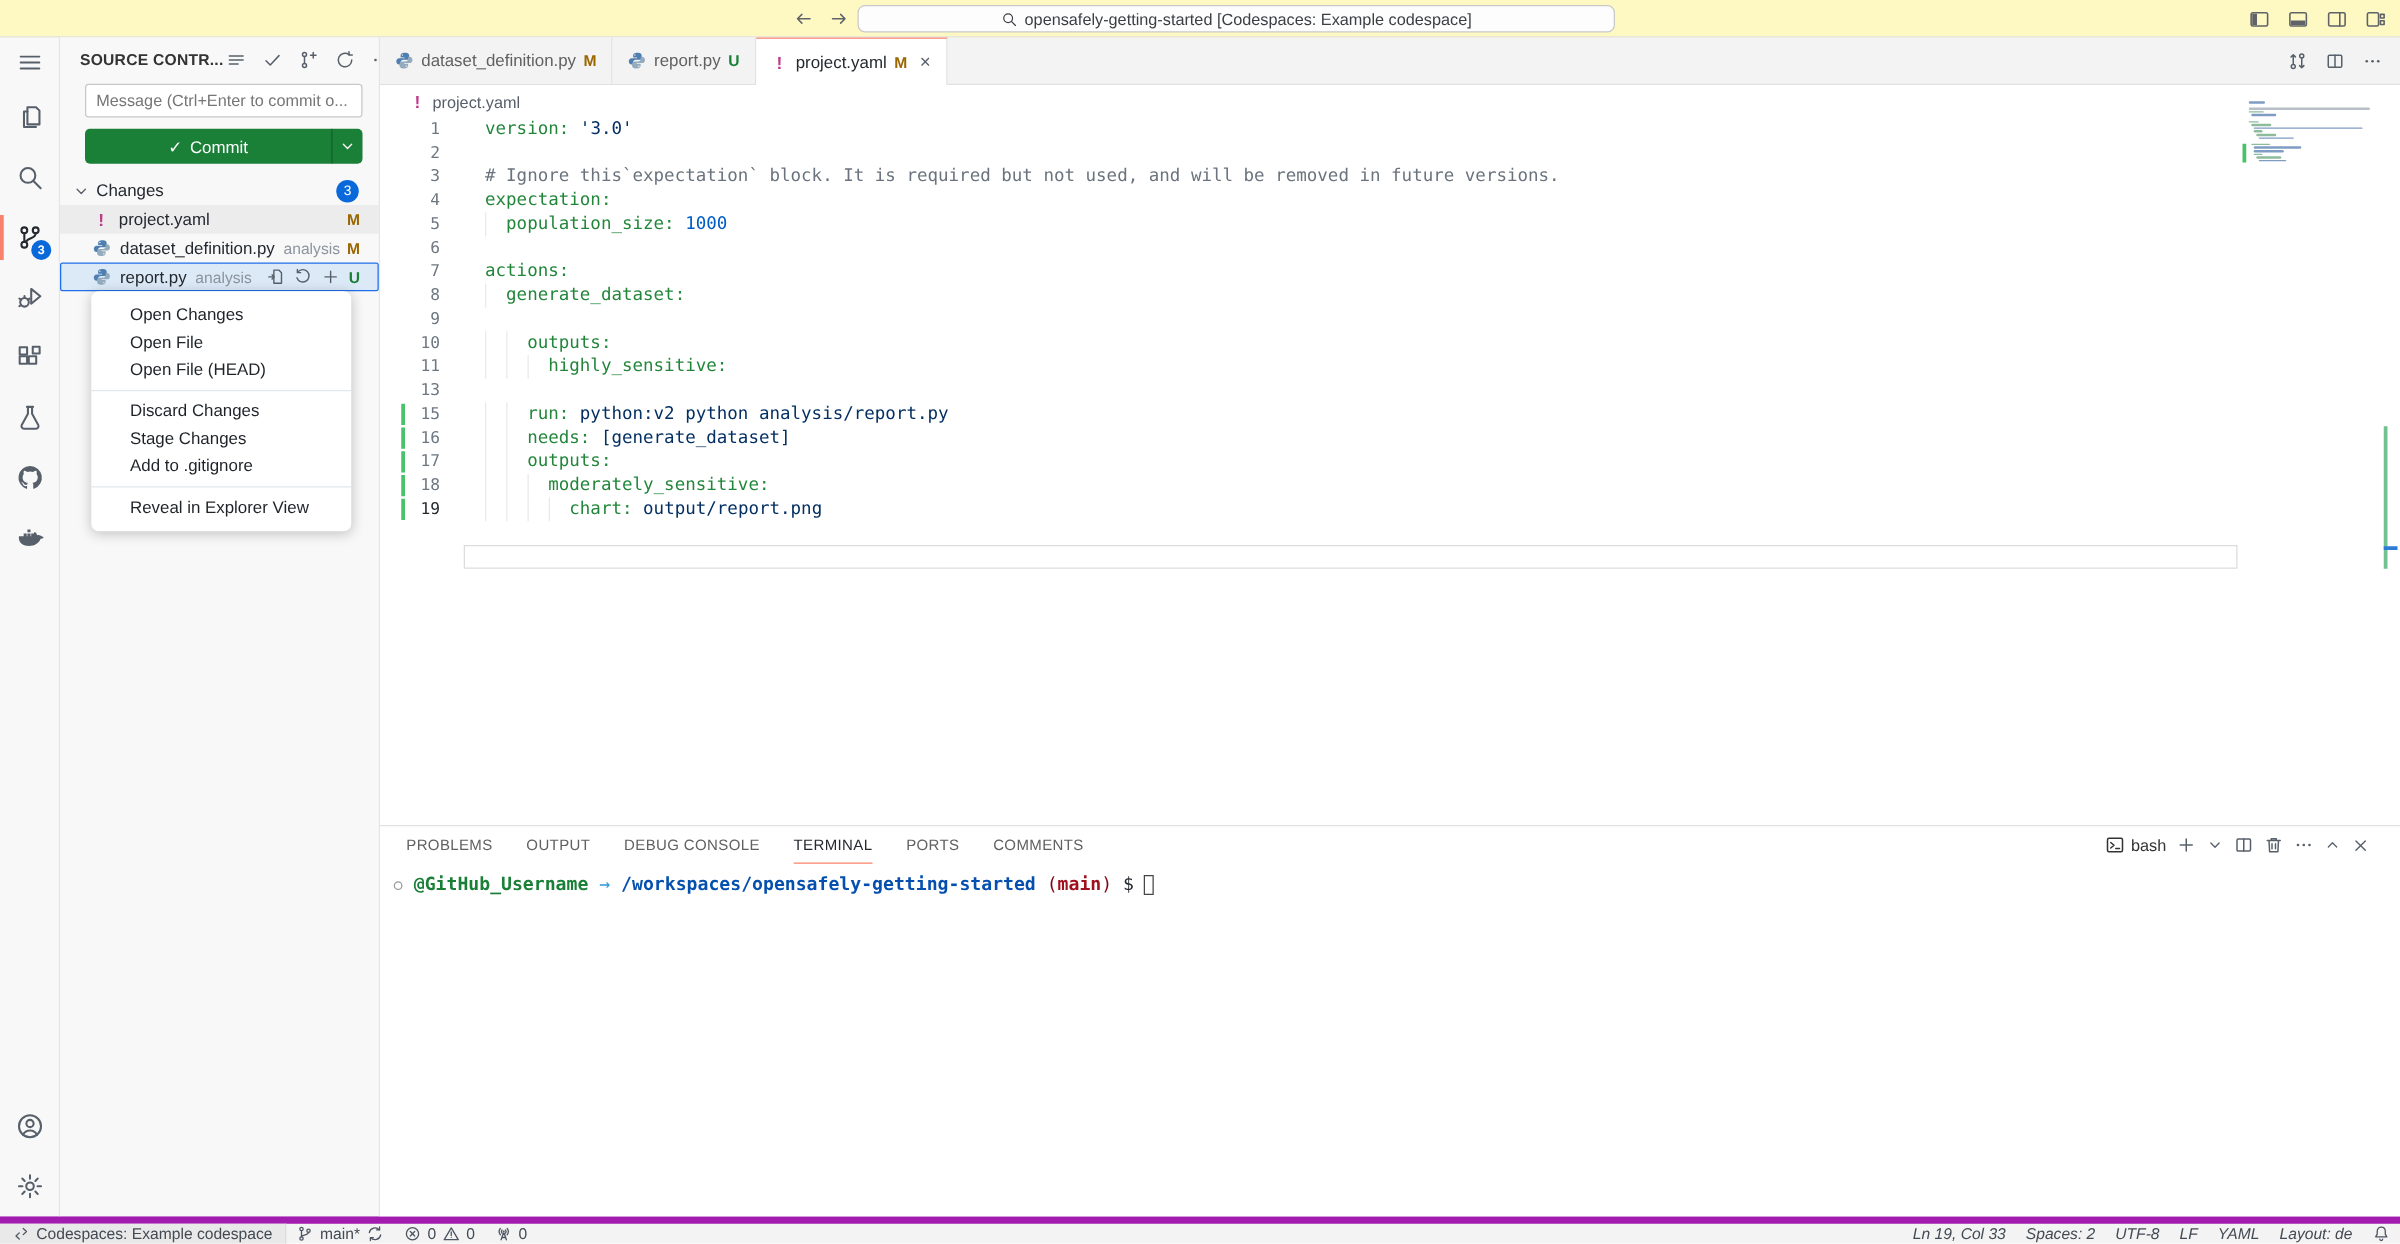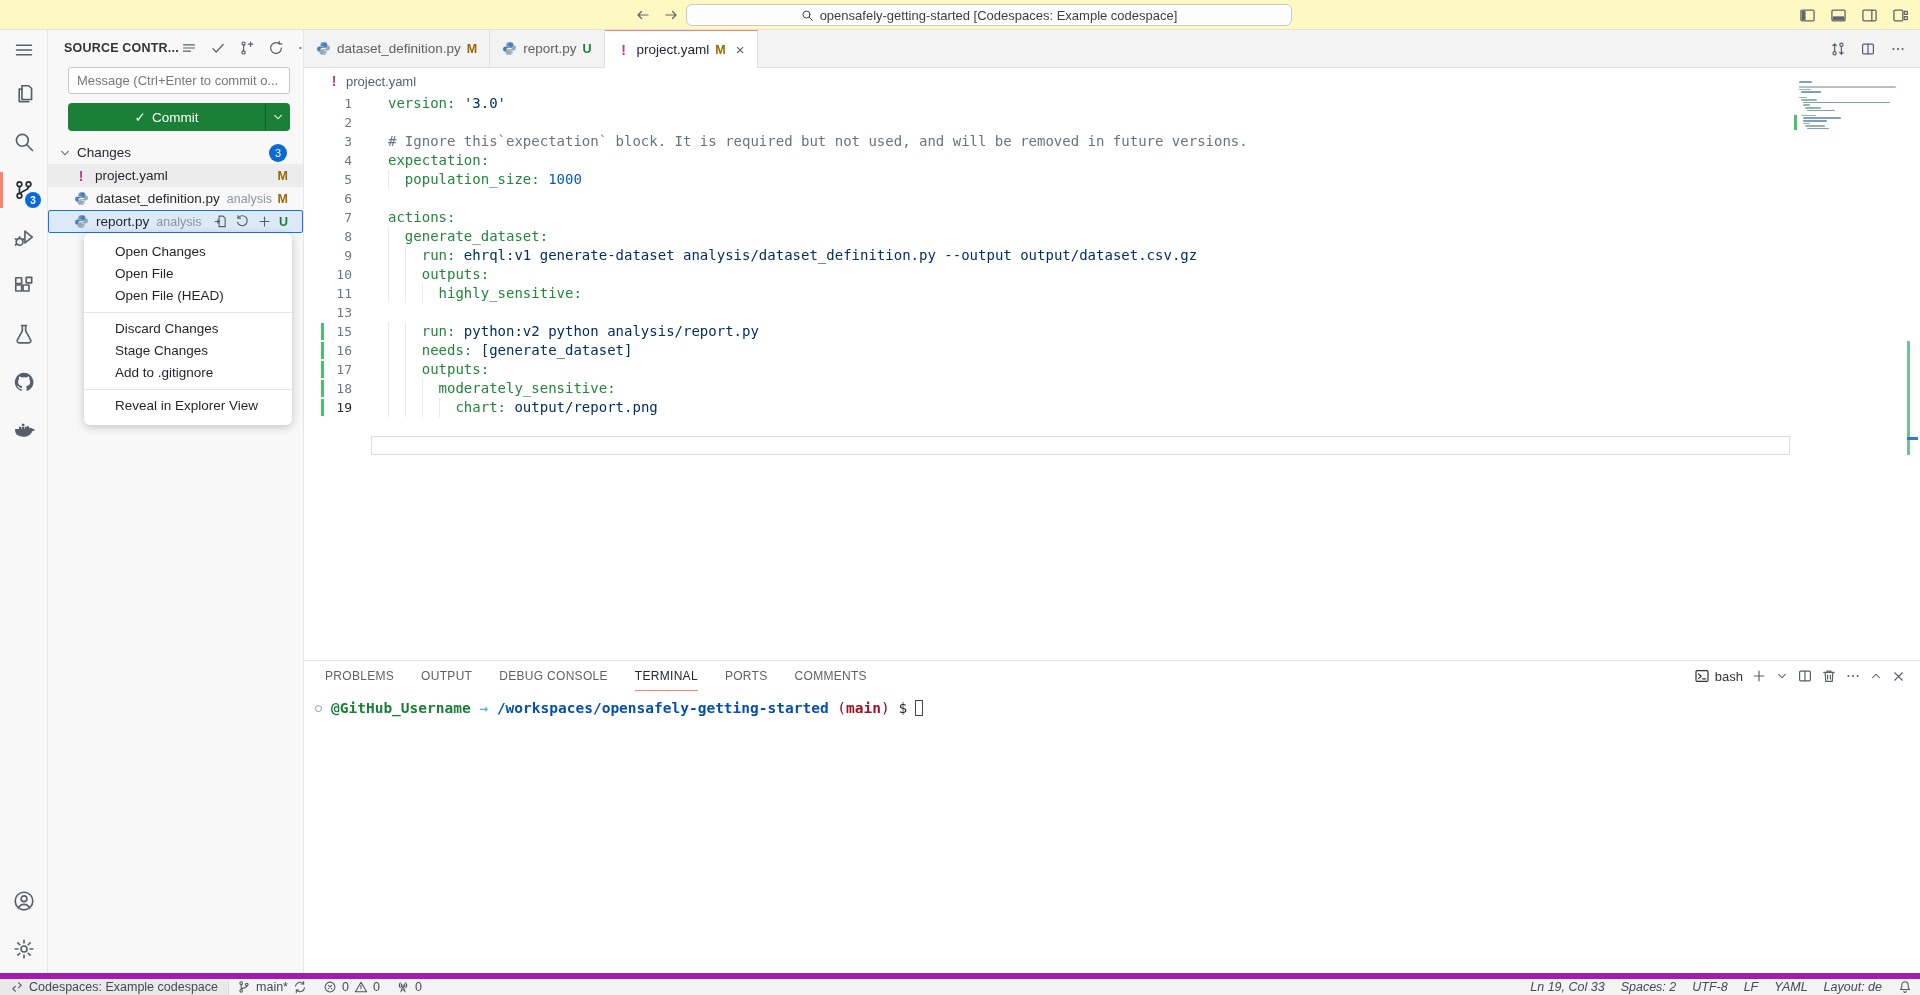--- a/index.html
+++ b/index.html
@@ -66,21 +66,21 @@
   .scm-row .ffolder { margin-left:7px; color:#8c959f; font-size:12.5px; white-space:nowrap; }
   .row-actions { margin-left:auto; display:flex; gap:7px; color:#57606a; align-items:center; }
   .git-badge { margin-left:auto; font-size:12.5px; font-weight:bold; }
   .row-actions + .git-badge { margin-left:7px; }
   .git-badge.modified { color:var(--modified,#9a6700); }
   .git-badge.untracked { color:var(--untracked,#1a7f37); }
   .yaml-bang { color:var(--yaml,#bf3989); font-weight:bold; font-size:14px; width:14px; text-align:center;
     display:inline-block; }
 
   
-  .context-menu { position:absolute; left:36px; top:203px; width:208px; background:#fff;
+  .context-menu { position:absolute; left:25px; top:203px; width:208px; background:#fff;
     border-radius:6px; box-shadow:0 2px 10px rgba(0,0,0,.22); padding:8px 0; z-index:50; }
   .menu-item { height:22px; line-height:22px; padding-left:31px; font-size:13.5px; color:#1f2328;
     cursor:pointer; white-space:nowrap; }
   .menu-sep { border-top:1px solid #e4e7ea; margin:5px 0; }
 
   
   .main-col { flex:1; min-width:0; display:flex; flex-direction:column; background:#fff; }
   .editor-region { height:630px; display:flex; flex-direction:column; }
   .tabbar { height:38px; background:#f3f3f3; border-bottom:1px solid #e1e1e1; display:flex; align-items:stretch; }
   .tab { display:flex; align-items:center; gap:6px; padding:0 12px; font-size:13.5px; color:#616161;
@@ -118,21 +118,21 @@
   .overview { position:absolute; top:0; bottom:0; right:0; width:15px; }
   .ov-green { position:absolute; right:10px; width:3px; background:#71c290; }
   .ov-blue { position:absolute; right:2px; width:11px; height:3px; background:#2e7cd6; }
 
   
   .panel { flex:1; border-top:1px solid #e1e1e1; display:flex; flex-direction:column; background:#fff; }
   .panel-tabs { height:30px; display:flex; align-items:center; padding-left:21px; gap:27px; }
   .ptab { font-size:12px; letter-spacing:.3px; color:#616161; cursor:pointer; height:30px;
     display:flex; align-items:center; border-bottom:1px solid transparent; }
   .ptab.active { color:#24292f; border-bottom-color:var(--accent,#f9826c); }
-  .panel-toolbar { margin-left:auto; display:flex; align-items:center; gap:8px; padding-right:14px;
+  .panel-toolbar { margin-left:auto; display:flex; align-items:center; gap:8px; padding-right:24px;
     color:#57606a; }
   .panel-toolbar .shell { display:flex; align-items:center; gap:5px; font-size:13px; color:#333; cursor:pointer; }
   .panel-toolbar .pbtn { cursor:pointer; display:flex; }
   .terminal { flex:1; padding:7px 0 0 11px; font:14.5px/20px "DejaVu Sans Mono", monospace; }
   .tline { display:flex; align-items:center; }
   .t-deco { width:7px; height:7px; border:1px solid #9a9a9a; border-radius:50%; margin-right:9px; flex:0 0 auto; }
   .t-user { color:#1a7f37; font-weight:bold; }
   .t-arrow { color:#2e9bd6; }
   .t-path { color:#0550ae; font-weight:bold; }
   .t-paren { color:#82071e; }
@@ -563,21 +563,21 @@
             <div class="cline ">
     <span class="gutter">
       
       <span class="num">8</span>
     </span><span class="ctext"><span class="indent-guide" style="left:0.0px"></span><span class="tk-p">  </span><span class="tk-k">generate_dataset:</span></span>
   </div>
             <div class="cline ">
     <span class="gutter">
       
       <span class="num">9</span>
-    </span><span class="ctext"><span class="indent-guide" style="left:0.0px"></span><span class="indent-guide" style="left:16.8px"></span><span class="tk-p">    </span><span class="tk-k">run:</span><span class="tk-v"> ehrql:v1 generate-dataset analysis/dataset_definition.py --output output/dataset.csv.gz</span></span>
+    </span>
   </div>
             <div class="cline ">
     <span class="gutter">
       
       <span class="num">10</span>
     </span><span class="ctext"><span class="indent-guide" style="left:0.0px"></span><span class="indent-guide" style="left:16.8px"></span><span class="tk-p">    </span><span class="tk-k">outputs:</span></span>
   </div>
             <div class="cline ">
     <span class="gutter">
       

